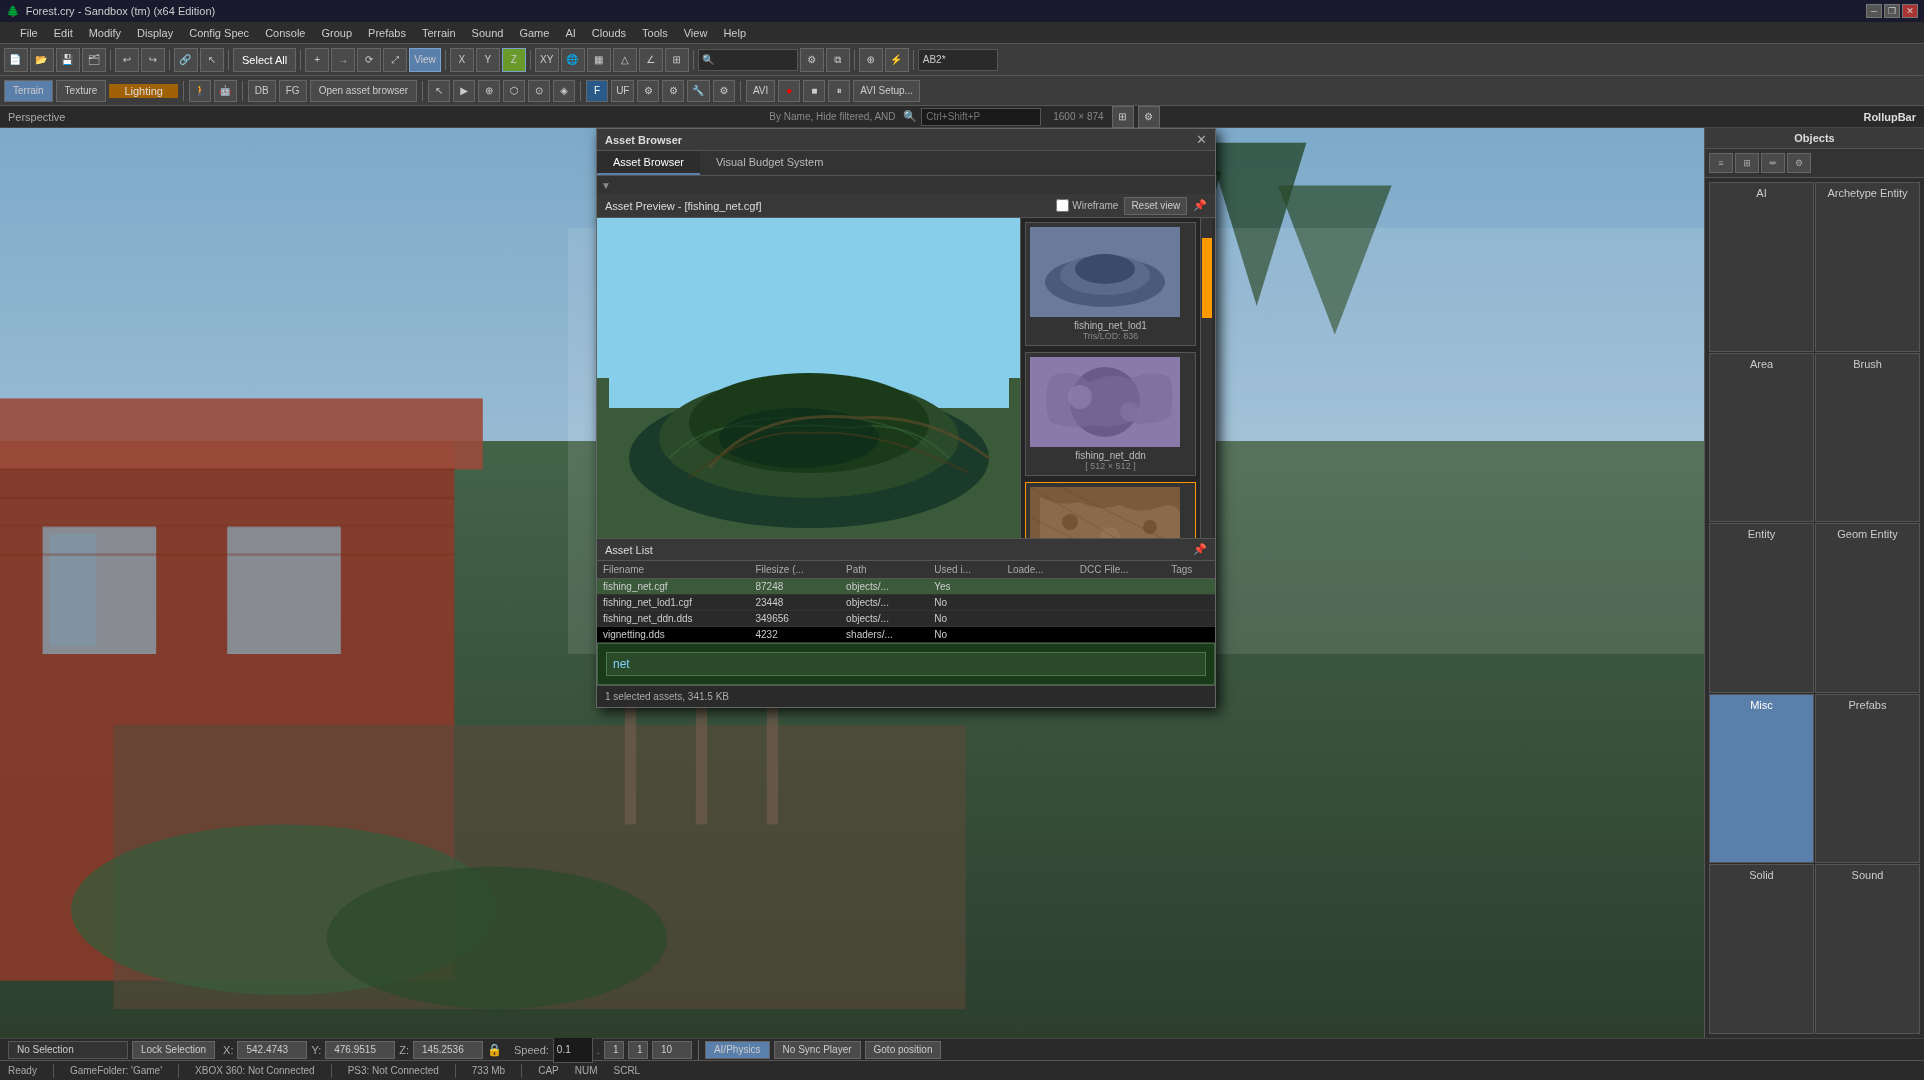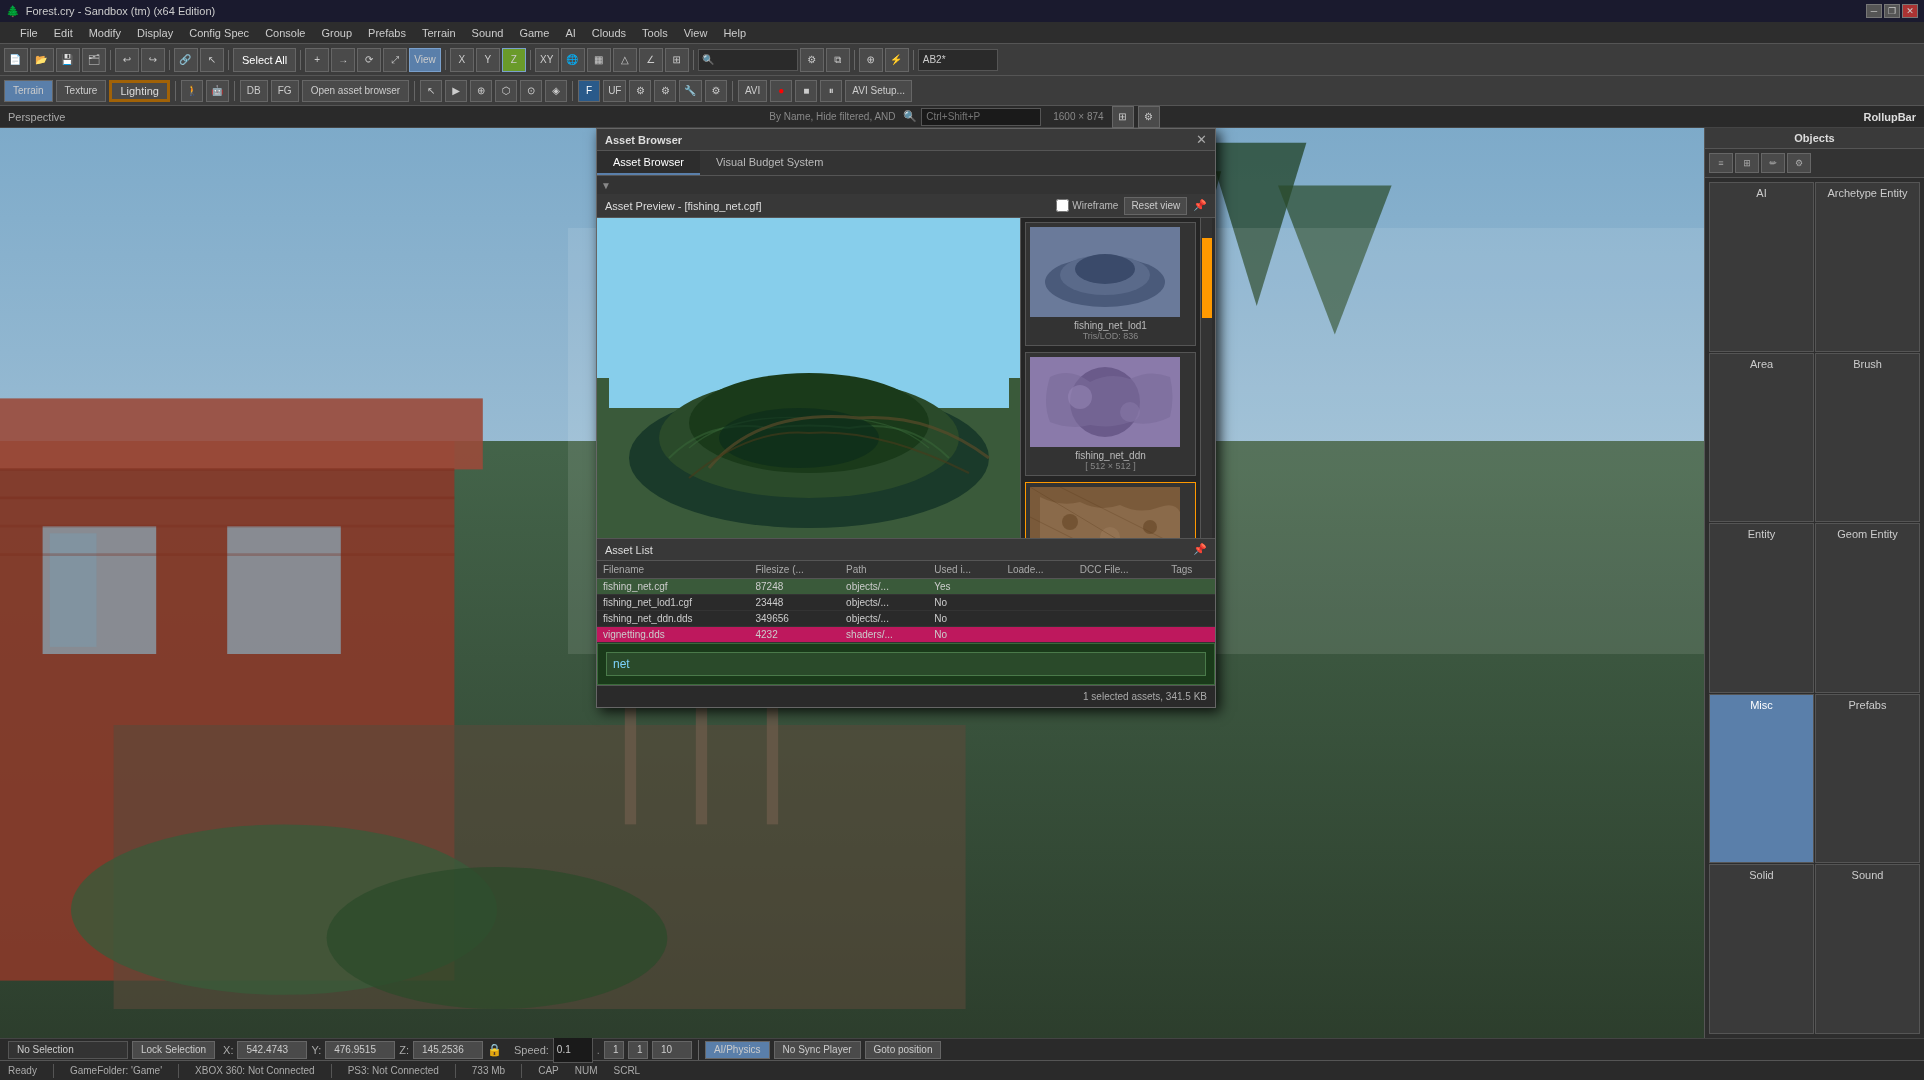--- a/index.html
+++ b/index.html
@@ -20,21 +20,21 @@
     .tb-btn { background: #4a4a4a; border: 1px solid #666; height: 24px; min-width: 24px; padding: 0 4px; cursor: pointer; color: #ccc; font-size: 10px; display: flex; align-items: center; justify-content: center; }
     .tb-btn.active { background: #5a7faa; border-color: #7aa0cc; }
     .tb-sep { width: 1px; height: 20px; background: #666; margin: 0 2px; }
     .select-all-btn { background: #4a4a4a; border: 1px solid #666; height: 24px; padding: 0 8px; cursor: pointer; color: #fff; font-size: 11px; }
     .zoom-display { background: #2a2a2a; border: 1px solid #555; height: 22px; width: 80px; color: #ccc; font-size: 10px; padding: 0 4px; display: flex; align-items: center; }
 
     
     #toolbar2 { background: #3c3c3c; height: 30px; display: flex; align-items: center; padding: 0 4px; gap: 3px; border-bottom: 1px solid #555; }
     .tb2-btn { background: #4a4a4a; border: 1px solid #666; height: 22px; min-width: 22px; padding: 0 4px; cursor: pointer; color: #ccc; font-size: 10px; display: flex; align-items: center; justify-content: center; }
     .tb2-btn.active { background: #5a7faa; }
-    .lighting-btn { background: #4a4a4a; border: 3px solid #a16207; height: 22px; padding: 0 8px; cursor: pointer; color: #ddd; font-size: 11px; }
+    .lighting-btn { background: #4a4a4a; border: 7px solid #a16207; height: 14px; padding: 0 8px; cursor: pointer; color: #ddd; font-size: 11px; }
 
     
     #viewport-bar { background: #2a2a2a; height: 22px; display: flex; align-items: center; padding: 0 8px; justify-content: space-between; border-bottom: 1px solid #444; }
     .viewport-search { display: flex; align-items: center; gap: 4px; }
     .search-input { background: #1a1a1a; border: 1px solid #555; height: 18px; width: 120px; color: #ccc; font-size: 10px; padding: 0 4px; }
 
     
     #main { display: flex; height: calc(1080px - 22px - 22px - 32px - 30px - 22px - 22px - 20px); }
 
     
@@ -77,24 +77,24 @@
     .thumb-diff { background: linear-gradient(135deg, #8a6a4a 0%, #7a5a3a 100%); }
     .thumb-label { font-size: 10px; color: #bbb; text-align: center; margin-top: 3px; }
     .thumb-size { font-size: 9px; color: #888; text-align: center; }
     #ab-list-section { background: #2a2a2a; border-top: 1px solid #555; }
     #ab-list-bar { background: #383838; height: 22px; display: flex; align-items: center; padding: 0 8px; border-bottom: 1px solid #555; justify-content: space-between; }
     #ab-list-title { font-size: 11px; color: #ddd; text-align: center; }
     #ab-list-table { width: 100%; border-collapse: collapse; font-size: 10px; }
     #ab-list-table th { background: #333; color: #aaa; padding: 3px 6px; text-align: left; border-bottom: 1px solid #555; font-weight: normal; }
     #ab-list-table td { padding: 2px 6px; color: #ccc; border-bottom: 1px solid #333; }
     #ab-list-table tr.selected td { background: #3a5a3a; }
-    #ab-list-table tr.highlighted td { background: #be185d; }
+    #ab-list-table tr.highlighted td { background: #000000; }
     #ab-search { background: #1a3a1a; border: 1px solid #3a6a3a; padding: 8px; }
     .ab-search-input { width: 100%; background: #2a4a2a; border: 1px solid #4a7a4a; color: #7dd3fc; font-size: 12px; padding: 4px 6px; height: 24px; }
-    #ab-footer { background: #2a2a2a; height: 22px; display: flex; align-items: center; padding: 0 8px; border-top: 1px solid #555; font-size: 10px; color: #aaa; justify-content: flex-end; }
+    #ab-footer { background: #2a2a2a; height: 22px; display: flex; align-items: center; padding: 0 8px; border-top: 1px solid #555; font-size: 10px; color: #aaa; }
 
     
     .orange-scroll { width: 12px; background: #333; border-left: 1px solid #555; position: relative; }
     .orange-scroll-thumb { width: 10px; height: 80px; background: #f90; position: absolute; top: 20px; left: 1px; }
 
     
     #bottom-toolbar { background: #2a2a2a; height: 22px; display: flex; align-items: center; padding: 0 8px; gap: 4px; border-top: 1px solid #444; }
     .bt-btn { background: #4a4a4a; border: 1px solid #666; height: 18px; padding: 0 8px; cursor: pointer; color: #ccc; font-size: 10px; display: flex; align-items: center; }
     .bt-btn.active { background: #5a7faa; }
     .bt-input { background: #1a1a1a; border: 1px solid #555; height: 26px; width: 50px; color: #ccc; font-size: 10px; padding: 0 3px; }

